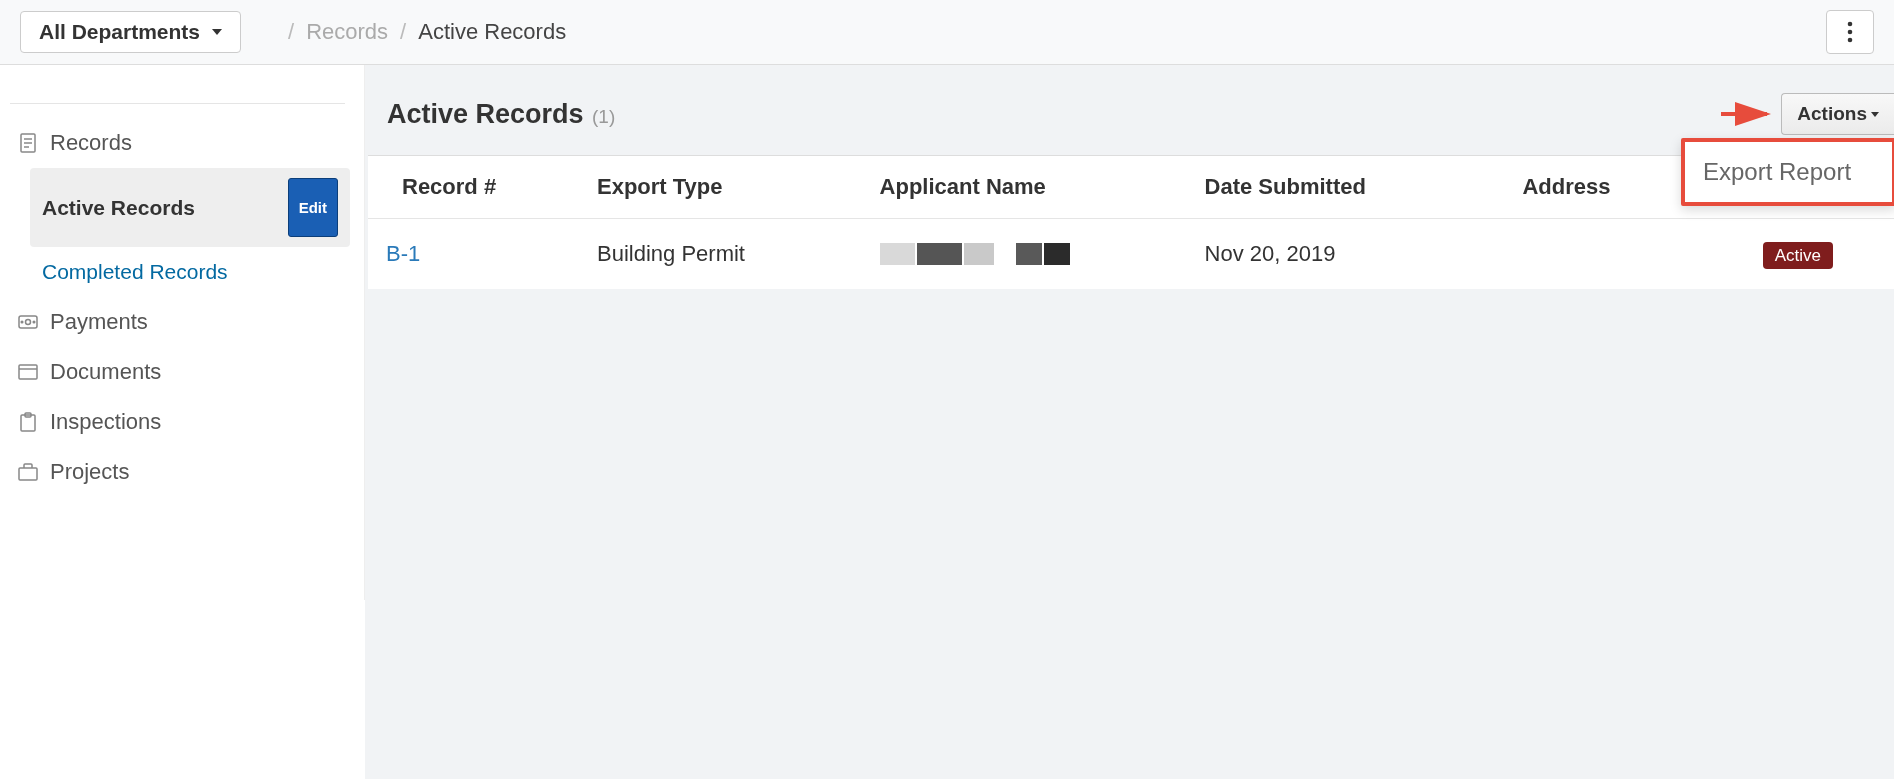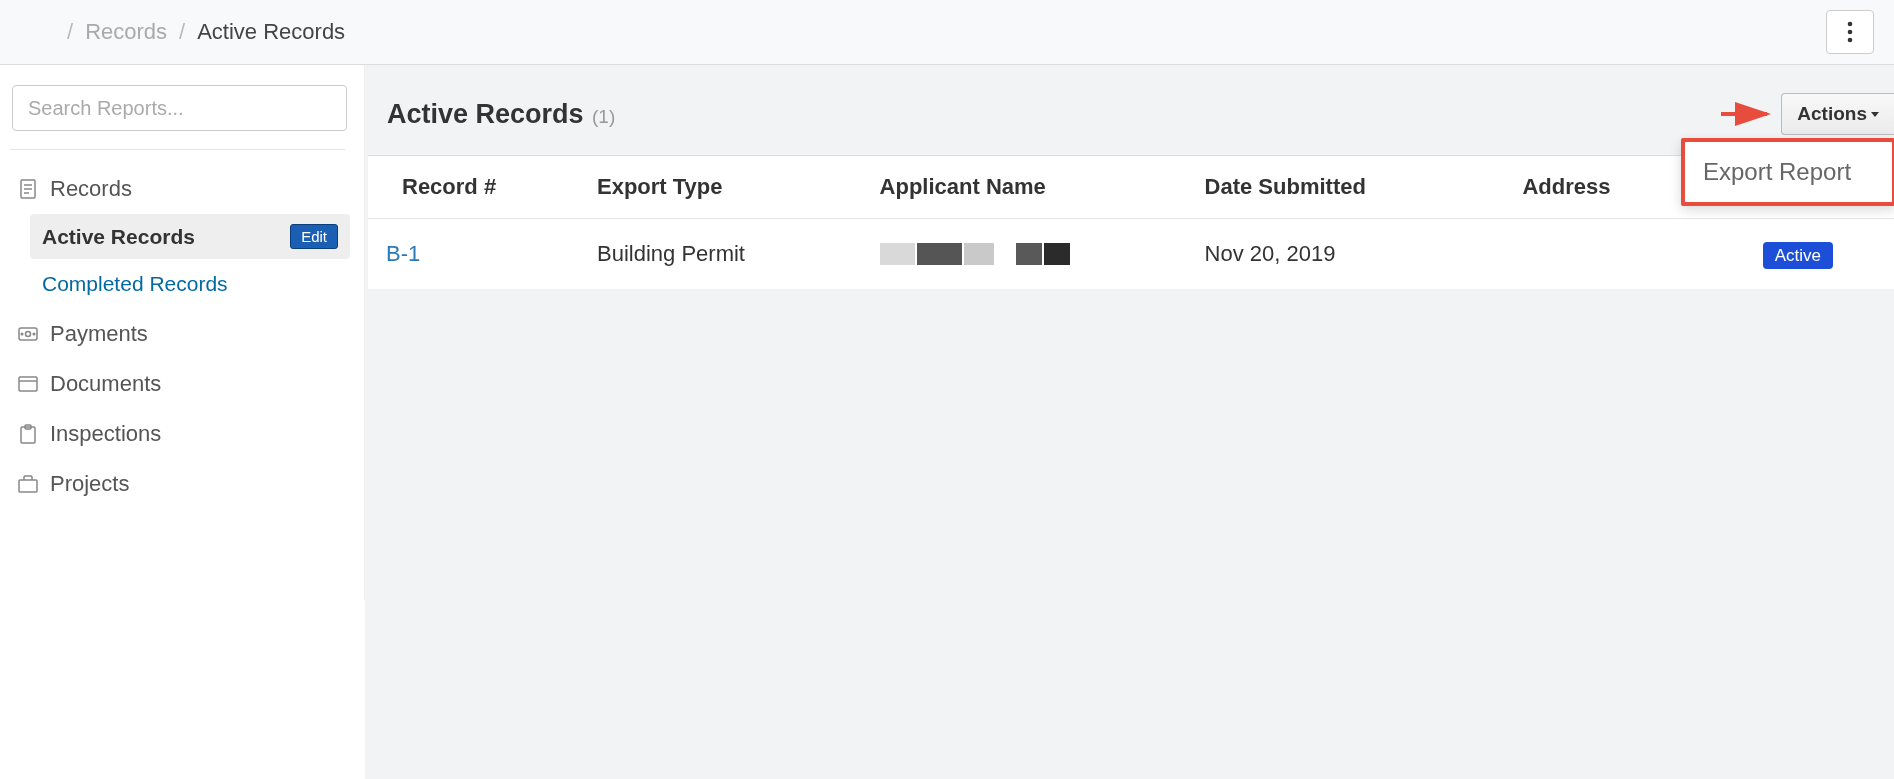--- a/index.html
+++ b/index.html
@@ -149,23 +149,23 @@
       color: #333;
     }
     .sub-item.inactive {
       color: #0369a1;
     }
     .edit-btn {
       background: #1a5fb4;
       color: #fff;
       border: 1px solid #0b3e7a;
       border-radius: 3px;
-      padding: 3px 10px;
+      padding: 20px 10px;
       font-size: 15px;
-      font-weight: 400;
+      font-weight: 700;
       cursor: pointer;
     }
     .main {
       flex: 1;
       background: #f1f3f5;
       padding: 0;
       position: relative;
     }
     .main-header {
       display: flex;
@@ -243,21 +243,21 @@
       padding: 22px 10px;
       font-size: 22px;
       vertical-align: middle;
     }
     td:first-child { padding-left: 18px; }
     .rec-link {
       color: #2a7ab9;
       cursor: pointer;
     }
     .status-badge {
-      background: #1d4ed8;
+      background: #7f1d1d;
       color: #fff;
       padding: 4px 12px;
       border-radius: 4px;
       font-size: 17px;
       font-weight: 500;
     }
     .redacted {
       display: flex;
       gap: 2px;
       align-items: center;
@@ -275,38 +275,41 @@
     .col-type { width: 200px; }
     .col-applicant { width: 230px; }
     .col-date { width: 225px; }
     .col-address { width: 170px; }
     .col-status { width: 100px; }
   </style>
 </head>
 <body>
 
 <div class="top-bar">
+  <div class="dept-dropdown">
+    <span>All Departments</span>
+    <span class="caret-down"></span>
+  </div>
   <div class="breadcrumb">
     <span class="breadcrumb-sep">/</span>
     <span class="breadcrumb-item">Records</span>
     <span class="breadcrumb-sep">/</span>
     <span class="breadcrumb-item current">Active Records</span>
   </div>
   <div class="kebab-btn">
     <svg width="6" height="22" viewBox="0 0 6 22">
       <circle cx="3" cy="3" r="2.3" fill="#333"></circle>
       <circle cx="3" cy="11" r="2.3" fill="#333"></circle>
       <circle cx="3" cy="19" r="2.3" fill="#333"></circle>
     </svg>
   </div>
 </div>
 
 <div class="page-body">
   <div class="sidebar">
-    <input class="search-input" type="text" placeholder="Search Reports..." style="">
     <div class="sidebar-divider"></div>
 
     <div class="nav-item">
       <span class="nav-icon">
         <svg width="16" height="20" viewBox="0 0 16 20" fill="none" stroke="#888" stroke-width="1.5">
           <rect x="1" y="1" width="14" height="18" rx="1"></rect>
           <line x1="4" y1="6" x2="12" y2="6"></line>
           <line x1="4" y1="10" x2="12" y2="10"></line>
           <line x1="4" y1="14" x2="9" y2="14"></line>
         </svg>

